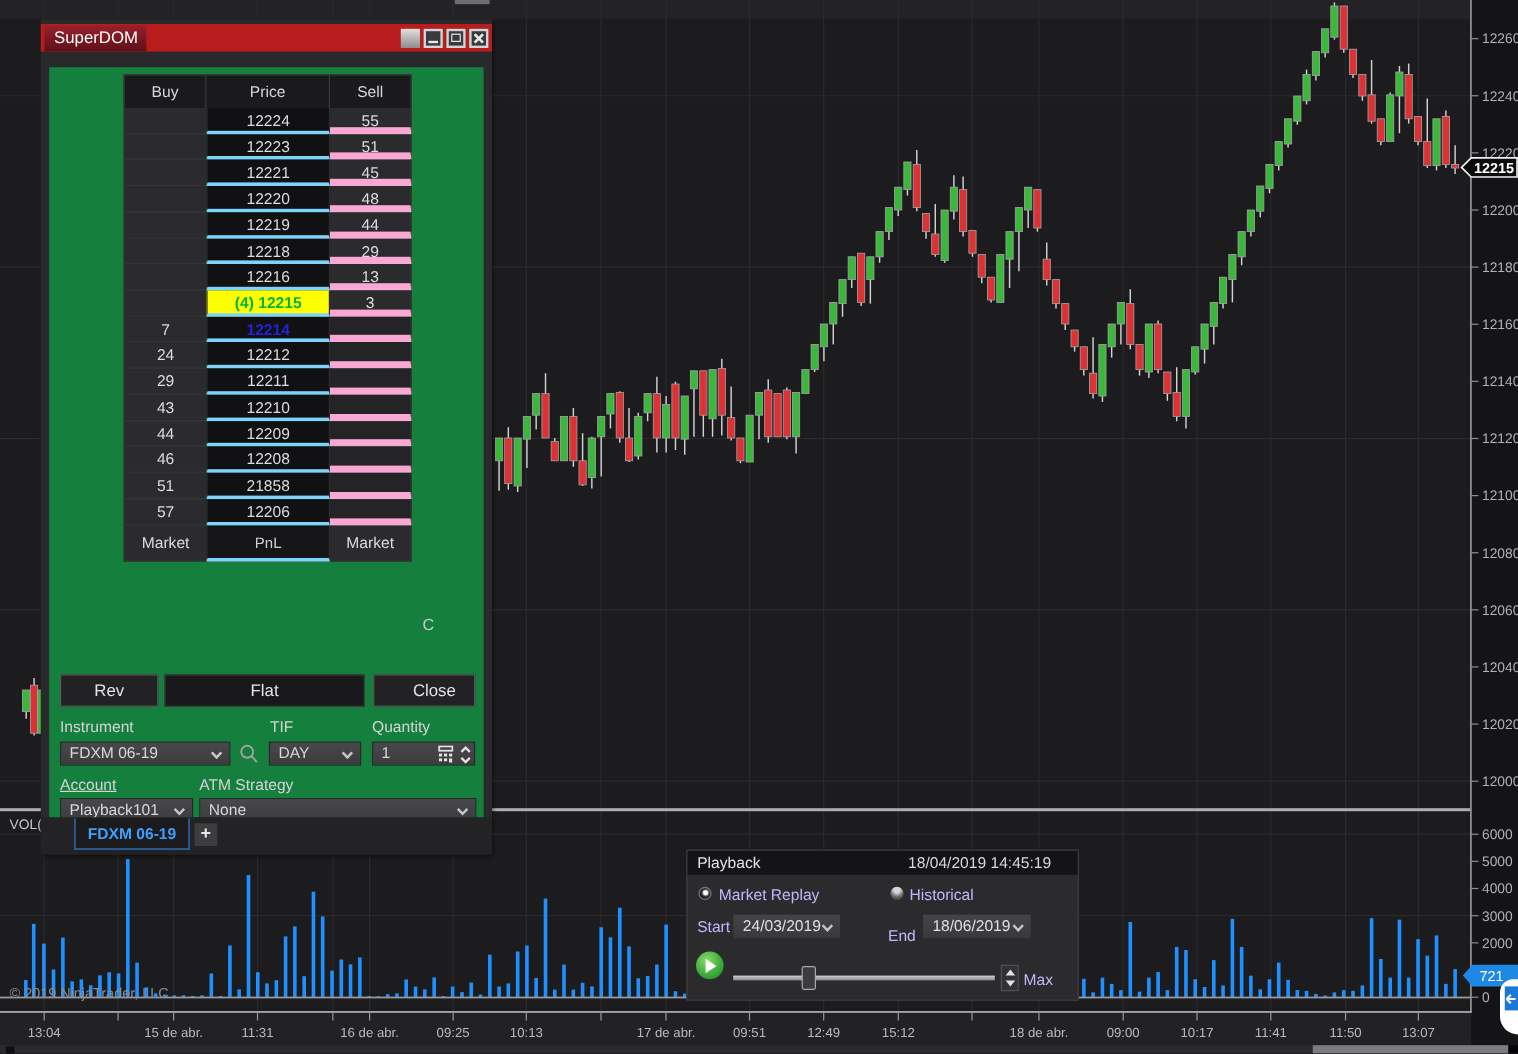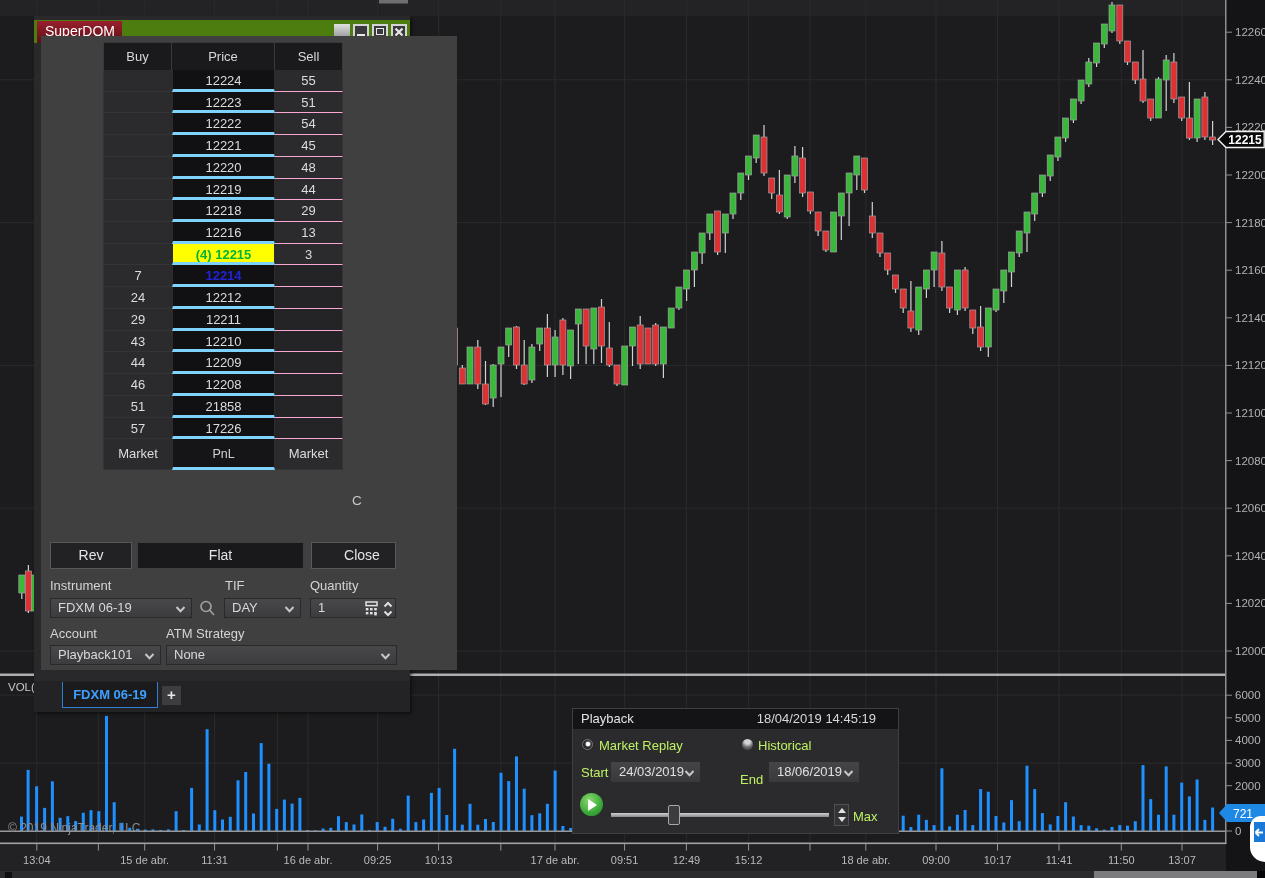--- a/index.html
+++ b/index.html
@@ -1,32 +1,32 @@
 <!DOCTYPE html>
 <html><head><meta charset="utf-8"><style>
 *{margin:0;padding:0;box-sizing:border-box;-webkit-font-smoothing:antialiased}
 html,body{width:1265px;height:878px;overflow:hidden;background:#1c1c1e;font-family:"Liberation Sans",sans-serif}
 body{position:relative}
 #dom{position:absolute;left:34px;top:16px;width:376px;height:696px;background:#29292b;box-shadow:2px 2px 3px rgba(0,0,0,.45)}
-#dom .tbar{position:absolute;left:0;top:4px;width:100%;height:23px;background:#4d7c0f}
+#dom .tbar{position:absolute;left:0;top:4px;width:100%;height:23px;background:#b91c1c}
 #dom .tlabel{position:absolute;left:3px;top:1px;width:85px;height:22px;background:linear-gradient(#99202e,#5e1016);color:#fff;font-size:14px;line-height:21px;padding-left:8px}
 .wbtns{position:absolute;right:3px;top:4px;display:flex;gap:3px}
 .wb{width:16px;height:16px;background:#3a3a3c;border:2px solid #d4d4d6;color:#e8e8ea;overflow:hidden;line-height:10px;text-align:center}
 .wb1{background:linear-gradient(#e0e0e0,#8d8d8f);border:none;width:16px;height:16px}
 .gmin{display:block;width:8px;height:2.5px;background:#e8e8ea;margin:7.5px auto 0}
 .gmax{display:block;width:8px;height:7px;border:1.8px solid #e8e8ea;margin:2.2px auto 0}
-.dbody{position:absolute;left:7px;top:20px;width:416px;height:634px;background:#404040}
+.dbody{position:absolute;left:7px;top:40px;width:362px;height:634px;background:#15803d}
 .ladder{position:absolute;left:62px;top:6px;width:240px}
 .thead,.trow{display:flex;width:240px}
 .thead>div{height:28px;line-height:28px;background:#1a1a1c;border:1px solid #39393b;border-bottom:none;color:#d8d8da;font-size:13px;text-align:center}
 .trow>div{height:21.73px;line-height:21.7px;font-size:13px;text-align:center;color:#dcdcde}
 .cb{width:69px}.cp{width:103px}.cs{width:68px}
 .thead .cp,.thead .cs{border-left:none}
 .trow .cb{background:#2b2b2e;border-bottom:1px solid #343436;border-left:1px solid #343436}
-.trow .cs{background:#2b2b2e;border-bottom:1px solid #f9a8d4;border-right:1px solid #343436}
+.trow .cs{background:#2b2b2e;border-bottom:6px solid #f9a8d4;border-right:1px solid #343436}
 .trow .semp{background:#242427}
 .trow .cp{background:#111113;border-left:1px solid #2c2c2e;border-right:1px solid #2c2c2e;border-bottom:3px solid #7dd3fc}
 .trow .hl{background:#ffff00;color:#00b43c;font-weight:bold}
 .trow .bl{color:#2222d8;font-weight:bold}
 .mkt>div{height:30.5px !important;line-height:30px !important}
 .mkt .mcell{background:#2b2b2e;border-bottom:1px solid #343436}
 .mkt .pnl{background:#151517;font-size:12.5px;color:#d0d0d2}
 .cchar{position:absolute;left:311px;top:457px;color:#c8c8ca;font-size:13.5px}
 .btn{position:absolute;height:27px;background:#222224;border:1px solid #58585a;color:#e4e4e6;font-size:14px;text-align:center;line-height:25px}
 .btn.flat{background:#19191b;border-color:#3e3e40}
@@ -41,21 +41,21 @@
 .tab{position:absolute;left:28px;top:1px;width:96px;height:26px;border:1px solid #2e7fd6;border-top:none;color:#3da0ff;font-weight:bold;font-size:13px;text-align:center;line-height:25px;background:#1b1b1d}
 .plus{position:absolute;left:128px;top:5px;width:19px;height:19px;background:#3d3d3f;color:#e8e8ea;font-size:15px;font-weight:bold;text-align:center;line-height:18px}
 #pb{position:absolute;left:572px;top:708px;width:327px;height:126px;background:#2b2b2d;border:1px solid #3f3f41}
 .pbhead{position:absolute;left:0;top:0;width:100%;height:20px;background:#141416;color:#e4e4e6;font-size:13px;line-height:20px}
 .pbhead span{padding-left:8px}
 .pbhead .pbdate{position:absolute;right:22px;color:#d8d8da;padding:0}
 .radio{position:absolute;width:11px;height:11px;border-radius:50%;box-sizing:border-box}
 .r1{background:#202022;border:1px solid #77777a}
 .r1::after{content:"";position:absolute;left:2.6px;top:2.2px;width:4px;height:4px;border-radius:50%;background:#fff;box-shadow:0 0 1.5px 0.5px #e8e8ea}
 .r2{background:radial-gradient(circle at 50% 22%,#d4d4d6 0 26%,#68686a 58%,#303032 100%)}
-.plab{position:absolute;color:#bef264;font-size:13px}
+.plab{position:absolute;color:#c4b5fd;font-size:13px}
 .pcombo{position:absolute;height:22px;background:linear-gradient(#454547,#39393b);border:1px solid #2c2c2e;color:#e0e0e2;font-size:13px;line-height:20px}
 .pcombo span{padding-left:8px}
 .pcombo .chv{top:8px}
 .play{position:absolute;left:7px;top:84px;width:23px;height:23px;border-radius:50%;background:radial-gradient(circle at 40% 32%,#8bd96b,#3aa93a 60%,#1e7d1f)}
 .play span{position:absolute;left:8px;top:5.5px;width:0;height:0;border-top:6px solid transparent;border-bottom:6px solid transparent;border-left:9px solid #fff}
 .track{position:absolute;left:38px;top:104px;width:218px;height:3.5px;background:linear-gradient(#d0d0d2,#8a8a8c)}
 .thumb{position:absolute;left:95px;top:96px;width:12px;height:20px;background:#3c3c3e;border:1.5px solid #a8a8aa;border-radius:2px}
 .pspin{position:absolute;left:261px;top:95px;width:15px;height:22px;background:#323234;border:1px solid #505052}
 .pspin .up{position:absolute;top:3px;left:3px;width:0;height:0;border-left:4px solid transparent;border-right:4px solid transparent;border-bottom:5px solid #e0e0e2}
 .pspin .dn{position:absolute;bottom:3px;left:3px;width:0;height:0;border-left:4px solid transparent;border-right:4px solid transparent;border-top:5px solid #e0e0e2}
@@ -579,25 +579,20 @@
           <div class="cp">12224</div>
           <div class="cs">55</div>
         </div>
 <div class="trow">
           <div class="cb"></div>
           <div class="cp">12223</div>
           <div class="cs">51</div>
         </div>
 <div class="trow">
           <div class="cb"></div>
-          <div class="cp">12222</div>
-          <div class="cs">54</div>
-        </div>
-<div class="trow">
-          <div class="cb"></div>
           <div class="cp">12221</div>
           <div class="cs">45</div>
         </div>
 <div class="trow">
           <div class="cb"></div>
           <div class="cp">12220</div>
           <div class="cs">48</div>
         </div>
 <div class="trow">
           <div class="cb"></div>
@@ -649,21 +644,21 @@
           <div class="cp">12208</div>
           <div class="cs semp"></div>
         </div>
 <div class="trow">
           <div class="cb">51</div>
           <div class="cp">21858</div>
           <div class="cs semp"></div>
         </div>
 <div class="trow">
           <div class="cb">57</div>
-          <div class="cp">17226</div>
+          <div class="cp">12206</div>
           <div class="cs semp"></div>
         </div>
 <div class="trow mkt">
           <div class="cb mcell">Market</div>
           <div class="cp pnl">PnL</div>
           <div class="cs mcell">Market</div>
         </div>
       </div>
   <div class="cchar">C</div>
   <div class="btn" style="left:9px;top:506px;width:82px;">Rev</div>
@@ -692,21 +687,21 @@
             <rect x="0.8" y="11" width="2.6" height="2.4"></rect>
             <rect x="5" y="11" width="2.6" height="2.4"></rect>
             <rect x="9.2" y="11" width="2.6" height="3.4"></rect>
           </g>
         </svg>
     <svg class="spin2" width="10" height="16" style="position:absolute;right:2px;top:2px;">
           <path d="M1.5 5.5 L5 2 L8.5 5.5" stroke="#e0e0e2" stroke-width="2" fill="none"></path>
           <path d="M1.5 10.5 L5 14 L8.5 10.5" stroke="#e0e0e2" stroke-width="2" fill="none"></path>
         </svg>
   </div>
-  <div class="lab" style="left:9px;top:590px;">Account</div>
+  <div class="lab" style="left:9px;top:590px;text-decoration:underline;">Account</div>
   <div class="lab" style="left:125px;top:590px;">ATM Strategy</div>
   <div class="combo" style="left:9px;top:609px;width:111px;"><span>Playback101</span><svg class="chv" width="11" height="7">
           <path d="M1.5 1 L5.5 5.2 L9.5 1" stroke="#c6c6c8" stroke-width="2" fill="none"></path>
         </svg></div>
   <div class="combo" style="left:125px;top:609px;width:231px;"><span>None</span><svg class="chv" width="11" height="7">
           <path d="M1.5 1 L5.5 5.2 L9.5 1" stroke="#c6c6c8" stroke-width="2" fill="none"></path>
         </svg></div>
  </div>
  <div class="tabrow">
    <div class="tab">FDXM 06-19</div>

